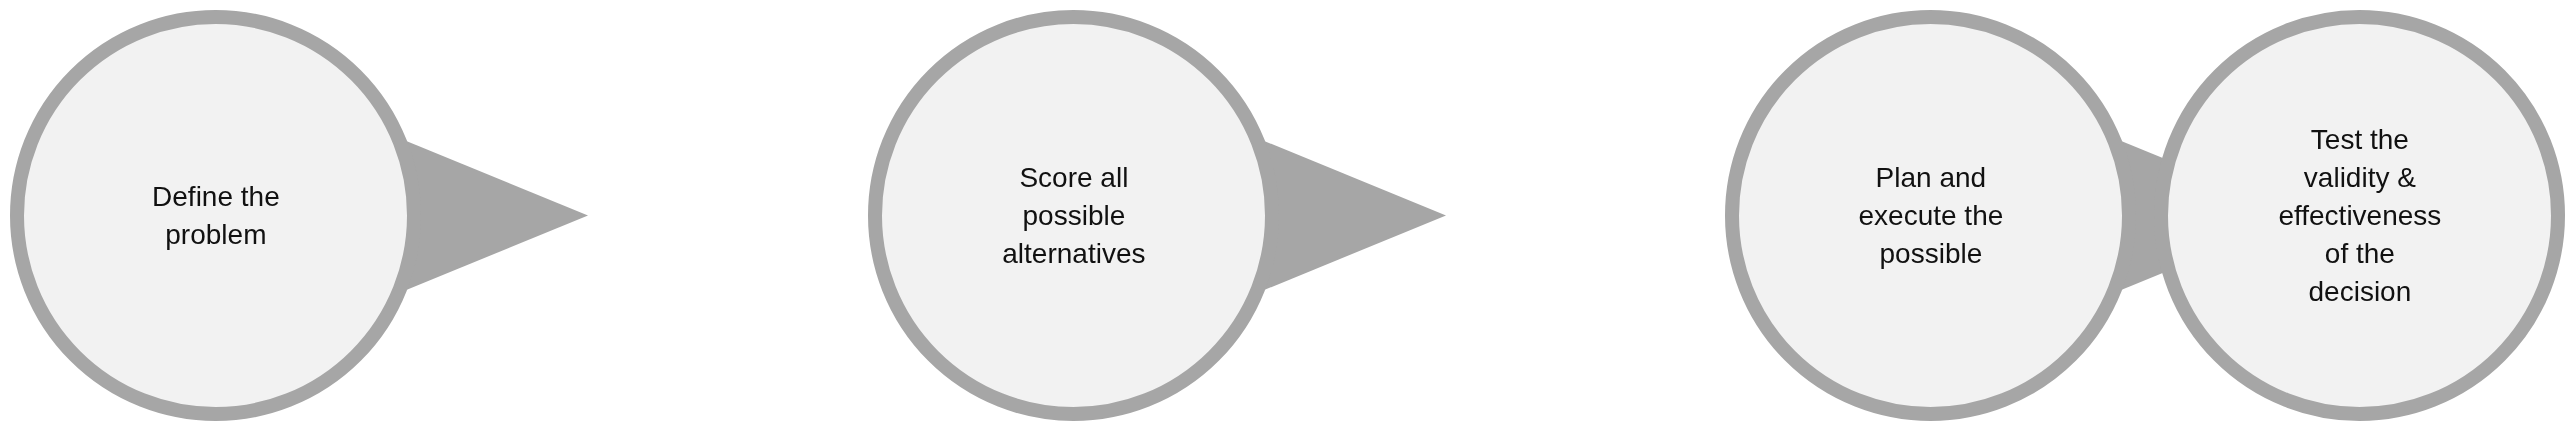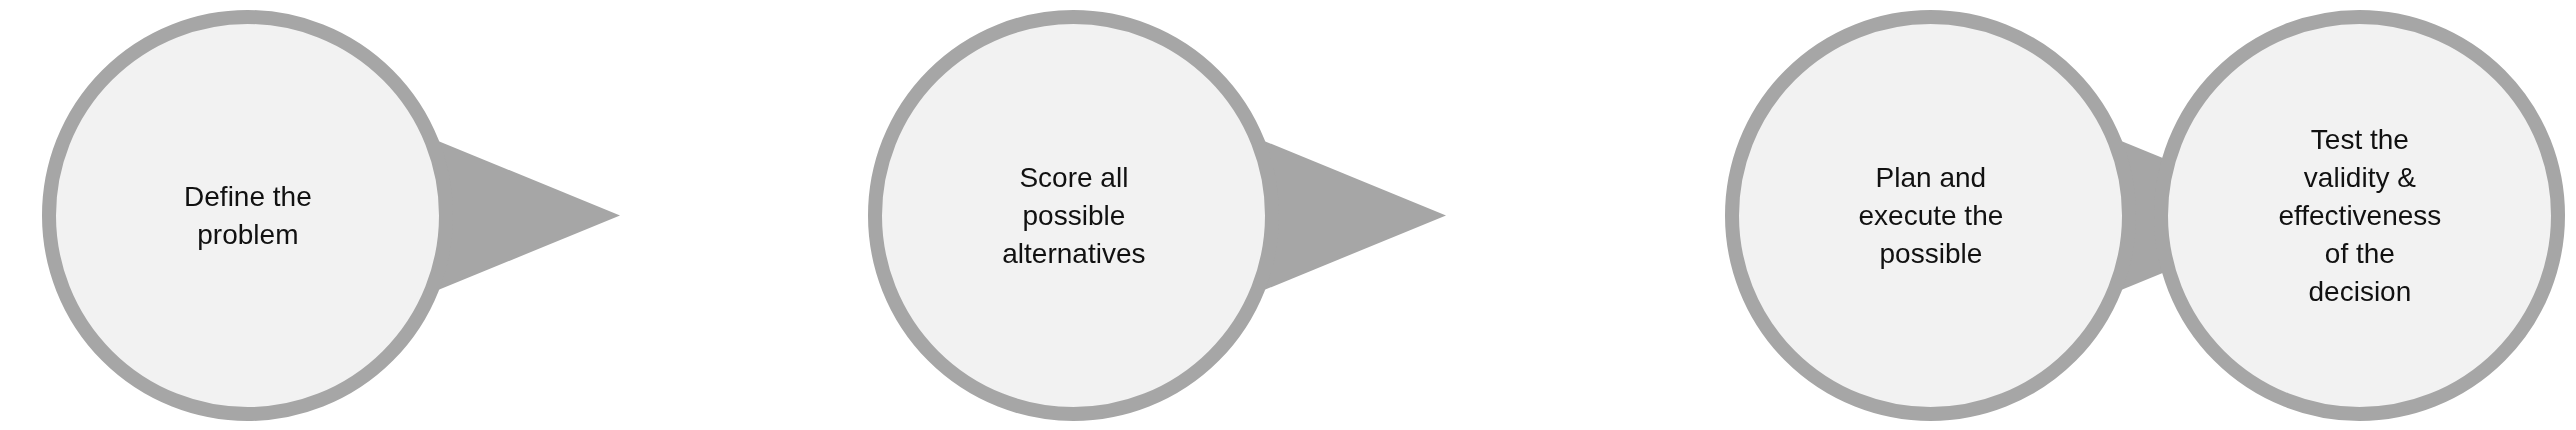--- a/index.html
+++ b/index.html
@@ -65,21 +65,21 @@
     letter-spacing: 0px;
     white-space: pre-line;
     user-select: none;
   }
 </style>
 </head>
 <body>
 
 <div id="diagram-canvas">
 
-  <div class="stage" style="left:0px;margin-left:32px;">
+  <div class="stage" style="left:0px;">
     <div class="stage-arrow">
       <svg viewBox="0 0 422 346" preserveAspectRatio="none" aria-hidden="true">
         <polygon points="0,0 422,173 0,346" fill="#A6A6A6"></polygon>
       </svg>
     </div>
     <div class="stage-circle">
       <div class="stage-label">Define the
 problem</div>
     </div>
   </div>

